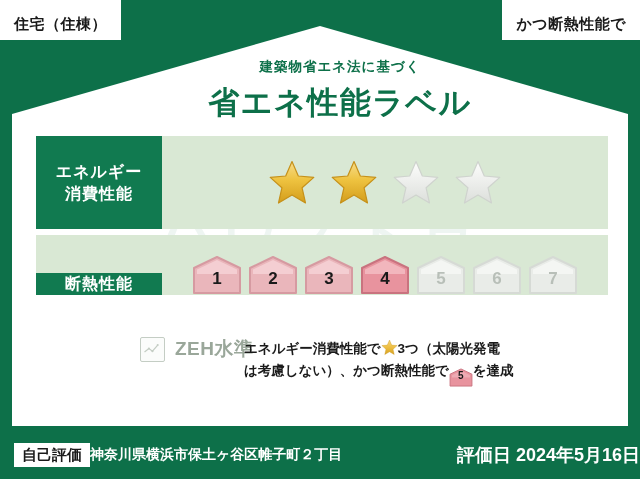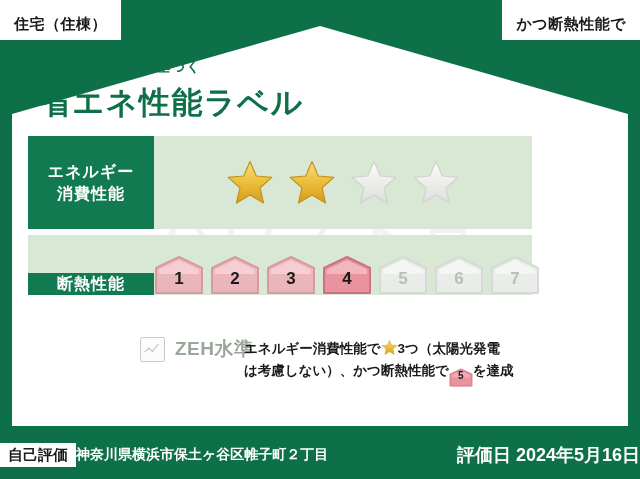--- a/index.html
+++ b/index.html
@@ -46,37 +46,37 @@
     color: rgba(13,112,73,0.07);
     letter-spacing: 6px;
     pointer-events: none;
     user-select: none;
     white-space: nowrap;
   }
 
   
   .title-block {
     position: absolute; left: 0; right: 0; top: 58px;
-    text-align: left;
+    text-align: center;
     padding-left: 40px;
   }
   .subtitle {
     font-size: 13.5px; font-weight: bold;
     color: #0d7049; letter-spacing: 1px;
   }
   .maintitle {
     margin-top: 6px;
     font-size: 31px; font-weight: bold;
     color: #0d7049; letter-spacing: 1.5px;
   }
 
   
   .row {
     position: absolute;
-    left: 28px; width: 504px;
+    left: 36px; width: 572px;
     background: #d9e8d4;
     display: flex;
     align-items: stretch;
   }
   .row.energy     { top: 136px; height: 93px; }
   .row.insulation { top: 235px; height: 60px; align-items: flex-end; }
 
   .row-label {
     flex: 0 0 126px;
     background: #117a50;
@@ -159,20 +159,21 @@
     height: 48px;
     display: flex; align-items: center;
     color: #ffffff;
   }
   .footer-tag {
     background: #ffffff;
     color: #1a1a1a;
     font-weight: bold;
     font-size: 15px;
     padding: 4px 8px 5px 8px;
+    margin-left: 14px;
     line-height: 1;
     white-space: nowrap;
   }
   .footer-address {
     margin-left: 0;
     font-size: 14px;
     font-weight: bold;
     white-space: nowrap;
   }
   .footer-date {

